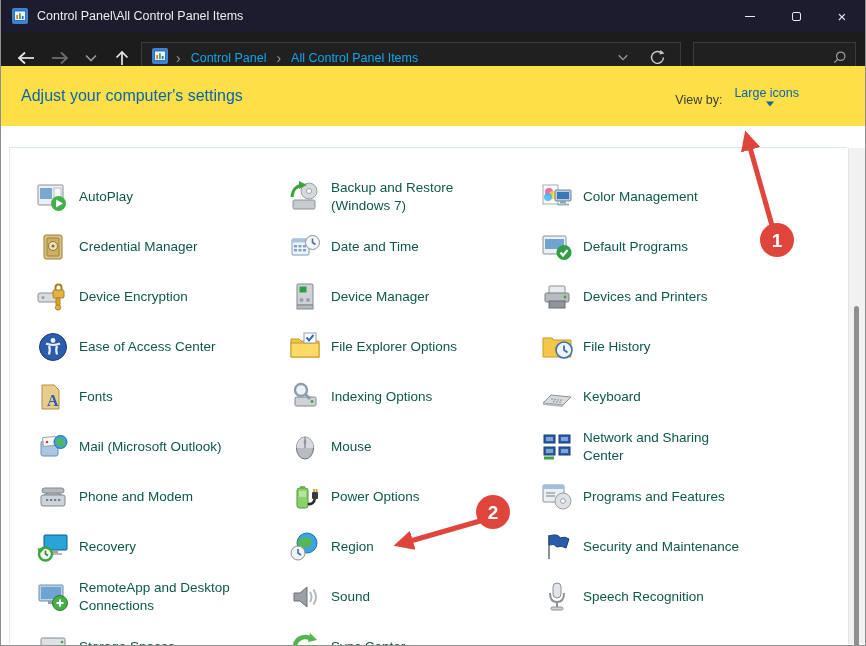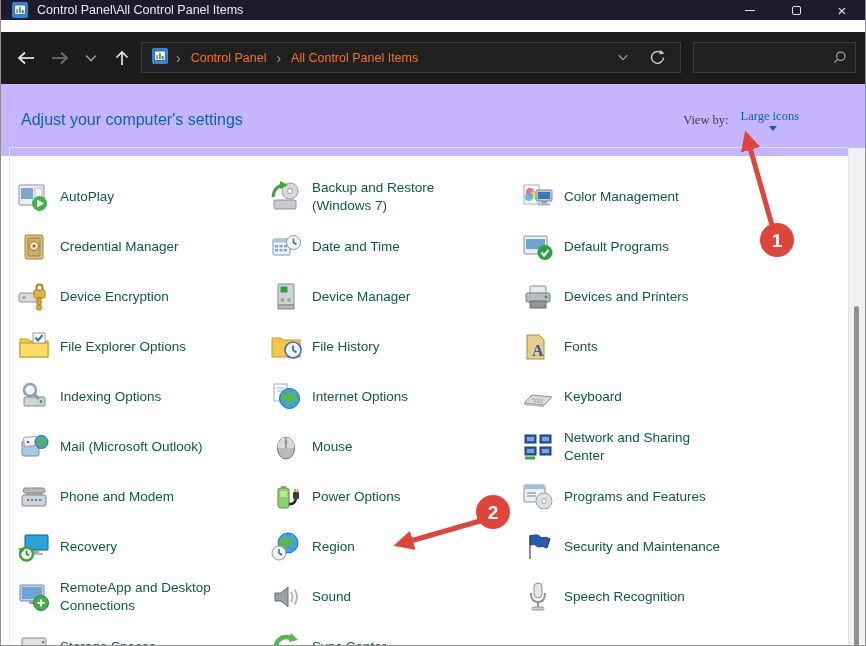--- a/index.html
+++ b/index.html
@@ -2,62 +2,62 @@
 <html><head>
 <meta charset="utf-8">
 <style>
   * { margin:0; padding:0; box-sizing:border-box; }
   html,body { width:866px; height:646px; }
   body { font-family:"Liberation Sans","DejaVu Sans",sans-serif; }
   .window{ position:relative; width:866px; height:646px; background:#fff; overflow:hidden;
            border-left:1px solid #8f8f8f; border-right:1px solid #8f8f8f; border-bottom:1px solid #8f8f8f; }
 
   
-  .titlebar{ position:absolute; left:0; top:0; right:0; height:20px; background:#1c1c2e;
+  .titlebar{ position:absolute; left:0; top:0; right:0; height:32px; background:#1c1c2e;
              display:flex; align-items:center; }
   .titlebar .appicon{ width:16px; height:16px; margin-left:11px; flex:0 0 16px; }
   .titlebar .title{ color:#ececec; font-size:12.5px; margin-left:9px; white-space:nowrap; }
   .caption-buttons{ margin-left:auto; display:flex; height:100%; }
   .cap-btn{ width:46px; height:100%; display:flex; align-items:center; justify-content:center; cursor:pointer; }
   .min-glyph{ width:10px; height:1px; background:#e8e8e8; display:block; }
   .max-glyph{ width:9px; height:9px; border:1.2px solid #e8e8e8; border-radius:2px; display:block; }
   .close-glyph{ color:#e8e8e8; font-size:15px; line-height:1; }
 
   
   .navbar{ position:absolute; left:0; top:32px; right:0; height:52px; background:#1c1c1c; }
   .nav-buttons{ position:absolute; left:8px; top:0; height:52px; display:flex; align-items:center; }
   .nav-btn{ width:34px; height:34px; display:flex; align-items:center; justify-content:center; cursor:pointer; }
   .nav-btn.small{ width:28px; }
   .addressbar{ position:absolute; left:140px; top:10px; width:540px; height:31px; background:#202020;
                border:1px solid #3c3c3c; display:flex; align-items:center; padding:0 10px; }
-  .addressbar .crumb{ color:#f97316; font-size:12.5px; white-space:nowrap; cursor:pointer; padding:0 2px; }
+  .addressbar .crumb{ color:#0ea5e9; font-size:12.5px; white-space:nowrap; cursor:pointer; padding:0 2px; }
   .addressbar .bsep{ color:#9a9a9a; font-size:14px; padding:0 8px; }
   .addressbar .spacer{ flex:1; }
   .addr-icon-btn{ display:flex; align-items:center; justify-content:center; width:26px; height:26px; cursor:pointer; }
   .searchbox{ position:absolute; left:692px; top:10px; width:163px; height:31px; background:#202020;
               border:1px solid #3c3c3c; display:flex; align-items:center; padding:0 8px; }
   .searchbox input{ flex:1; background:transparent; border:none; outline:none; color:#e6e6e6;
                     font-size:12.5px; font-family:inherit; min-width:0; }
 
   
-  .header{ position:absolute; left:0; top:84px; right:0; height:72px; background:#c4b5fd; }
+  .header{ position:absolute; left:0; top:66px; right:0; height:60px; background:#fde047; }
   .page-title{ position:absolute; left:20px; top:50%; transform:translateY(-50%);
                color:#0a64ad; font-size:16px; }
   .viewby{ position:absolute; right:66px; top:50%; transform:translateY(-50%);
-           display:flex; align-items:center; font-size:12.5px;font-family:Liberation Serif, serif; }
+           display:flex; align-items:flex-end; font-size:12.5px; }
   .viewby .vb-label{ color:#3c3c3c; }
   .viewby .vb-value{ color:#0a64ad; margin-left:12px; cursor:pointer; display:flex; align-items:center;flex-direction:column; }
   .vb-caret{ width:0; height:0; border-left:4.5px solid transparent; border-right:4.5px solid transparent;
              border-top:5px solid #0a64ad; margin-left:7px; margin-top:2px; }
 
   .sep-line{ position:absolute; left:8px; right:18px; top:147px; height:1px; background:#d9e7f5; }
   .content-edge{ position:absolute; left:8px; top:148px; bottom:1px; width:1px; background:#e9e9e9; }
 
   
-  .grid{ position:absolute; left:4px; top:148px; width:812px; height:497px; overflow:hidden;
+  .grid{ position:absolute; left:23px; top:148px; width:812px; height:497px; overflow:hidden;
          display:grid; grid-template-columns:252px 252px 252px; grid-auto-rows:50px;
          padding:24px 0 8px 12px; align-content:start; }
   .item{ display:flex; align-items:center; cursor:pointer; }
   .ci{ width:34px; height:34px; flex:0 0 34px; }
   .lbl{ font-size:13.5px; color:#0e584a; line-height:1.3; margin-left:9px; max-width:170px; }
 
   
   .sb-track{ position:absolute; right:0; top:148px; bottom:1px; width:17px; background:#f1f1f1;
              border-left:1px solid #e4e4e4; }
   .sb-thumb{ position:absolute; right:6px; top:158px; width:5px; height:419px; background:#8f8f8f;
@@ -268,20 +268,28 @@
         <span class="ci"><svg viewBox="0 0 34 34" width="34" height="34">
             <rect x="9" y="6" width="16" height="8" rx="1" fill="#e8eaec" stroke="#8c9196"></rect>
             <rect x="5" y="13" width="24" height="9" rx="1.5" fill="#b7bcc1" stroke="#787d82"></rect>
             <rect x="9" y="21" width="16" height="7" fill="#8f959b" stroke="#6a6f74"></rect>
             <circle cx="25" cy="17" r="1.4" fill="#3ca43c"></circle>
           </svg></span>
         <span class="lbl">Devices and Printers</span>
       </div>
       <div class="item">
         <span class="ci"><svg viewBox="0 0 34 34" width="34" height="34">
+            <circle cx="17" cy="17" r="13.5" fill="#2b5cab" stroke="#1c3c74"></circle>
+            <circle cx="17" cy="10.5" r="2.4" fill="#e9eef7"></circle>
+            <path d="M10 13.5 q7 3 14 0 M13 24.5 q1.5 -5 0 -8.5 M21 24.5 q-1.5 -5 0 -8.5" fill="none" stroke="#e9eef7" stroke-width="2.2"></path>
+          </svg></span>
+        <span class="lbl">Ease of Access Center</span>
+      </div>
+      <div class="item">
+        <span class="ci"><svg viewBox="0 0 34 34" width="34" height="34">
             <path d="M3 9 l8 0 2 2 18 0 0 16 -28 0 z" fill="#f3c84a" stroke="#c79a22"></path>
             <rect x="3" y="13" width="28" height="14" fill="#fbda66" stroke="#c79a22"></rect>
             <rect x="16" y="3" width="12" height="10" fill="#fff" stroke="#9aa0a6"></rect>
             <path d="M18.5 7.5 l2.5 3 4.5 -5.5" fill="none" stroke="#2f6fd0" stroke-width="2"></path>
           </svg></span>
         <span class="lbl">File Explorer Options</span>
       </div>
       <div class="item">
         <span class="ci"><svg viewBox="0 0 34 34" width="34" height="34">
             <path d="M3 8 l9 0 2 2 17 0 0 17 -28 0 z" fill="#f3c84a" stroke="#c79a22"></path>
@@ -298,30 +306,20 @@
         <span class="lbl">Fonts</span>
       </div>
       <div class="item">
         <span class="ci"><svg viewBox="0 0 34 34" width="34" height="34">
             <rect x="7" y="17" width="21" height="9" rx="1.5" fill="#cfd3d7" stroke="#83888d"></rect>
             <circle cx="24" cy="21.5" r="1.4" fill="#3ca43c"></circle>
             <circle cx="13" cy="10" r="6" fill="#dce8f2" fill-opacity=".55" stroke="#8c9ca8" stroke-width="2.4"></circle>
             <line x1="17.5" y1="14.5" x2="22" y2="19" stroke="#8c9ca8" stroke-width="3"></line>
           </svg></span>
         <span class="lbl">Indexing Options</span>
-      </div>
-      <div class="item">
-        <span class="ci"><svg viewBox="0 0 34 34" width="34" height="34">
-            <rect x="5" y="4" width="13" height="17" fill="#fdfdfd" stroke="#a8adb2"></rect>
-            <line x1="7.5" y1="8" x2="15.5" y2="8" stroke="#c3c8cd" stroke-width="1.4"></line>
-            <line x1="7.5" y1="11" x2="15.5" y2="11" stroke="#c3c8cd" stroke-width="1.4"></line>
-            <circle cx="20.5" cy="18.5" r="10" fill="#3fa3e0" stroke="#1e6fa8"></circle>
-            <path d="M13 15 q5 -4 12 -2 q4 5 -1 9 q-6 3 -9 -1 q-3 -3 -2 -6" fill="#57b84f"></path>
-          </svg></span>
-        <span class="lbl">Internet Options</span>
       </div>
       <div class="item">
         <span class="ci"><svg viewBox="0 0 34 34" width="34" height="34">
             <polygon points="3,23 11,15 31,17 23,25" fill="#d7dade" stroke="#8c9196"></polygon>
             <polygon points="3,23 23,25 23,27 3,25" fill="#b4b9be"></polygon>
             <g fill="#9aa0a6">
               <circle cx="12" cy="19" r=".9"></circle>
               <circle cx="15" cy="19.4" r=".9"></circle>
               <circle cx="18" cy="19.8" r=".9"></circle>
               <circle cx="21" cy="20.2" r=".9"></circle>

